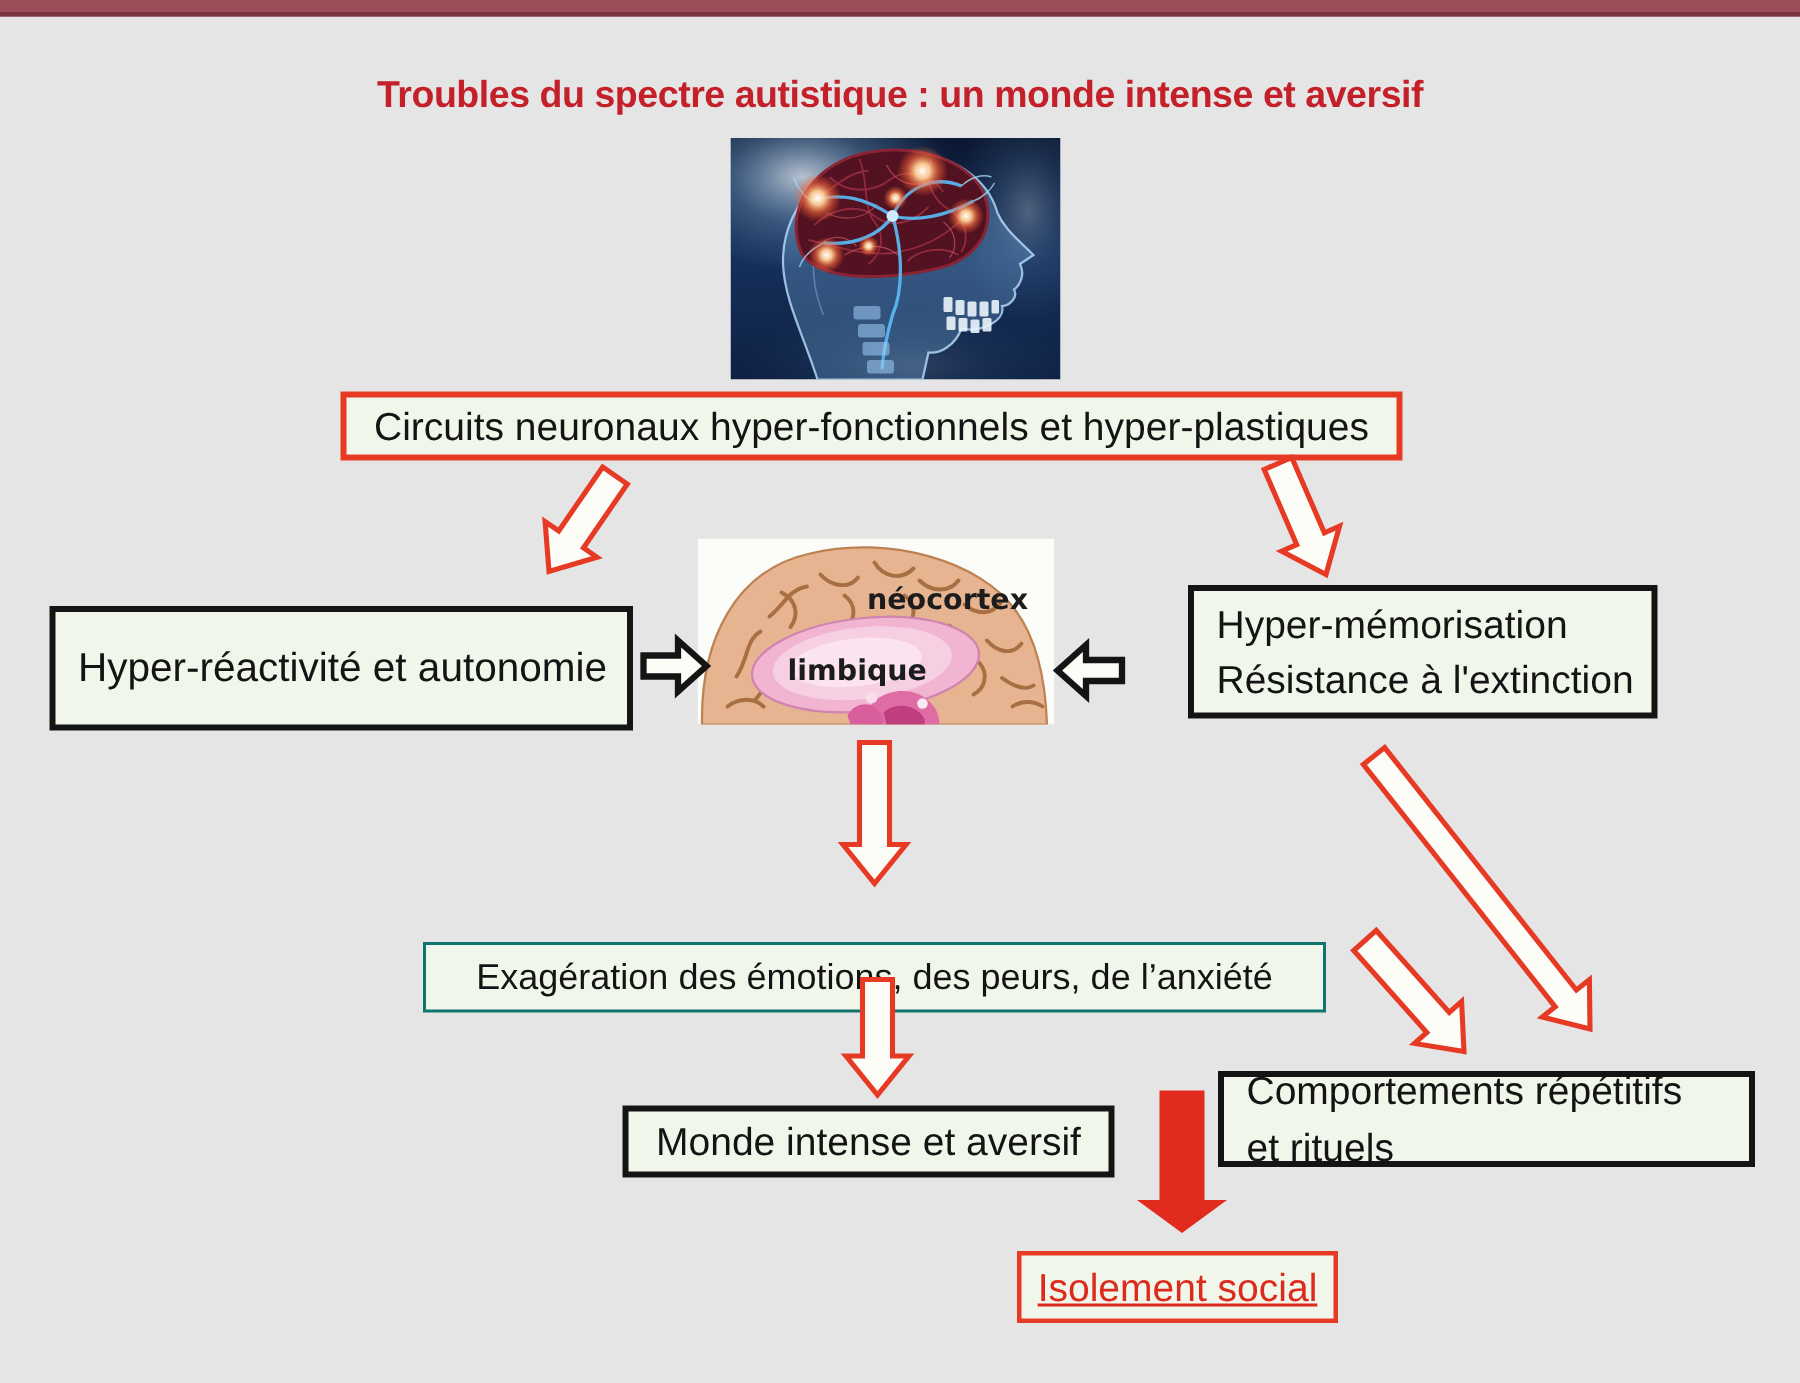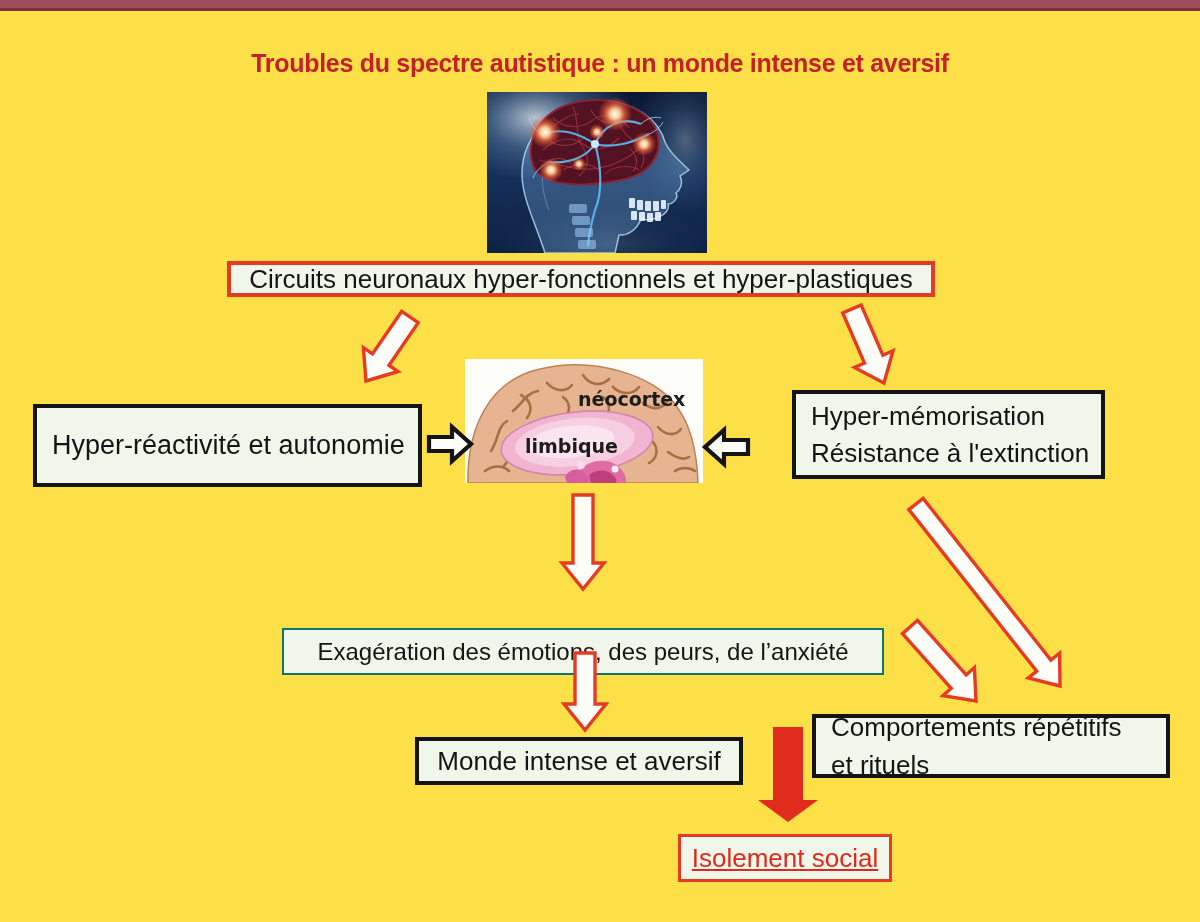--- a/index.html
+++ b/index.html
@@ -1,16 +1,16 @@
 <!DOCTYPE html>
 <html><head>
 <meta charset="utf-8">
 <style>
   html,body{margin:0;padding:0;}
-  #canvas{position:relative;width:1200px;height:922px;background:#fde047;overflow:hidden;font-family:"Liberation Sans",sans-serif;}
+  #canvas{position:relative;width:1200px;height:922px;background:#e5e5e5;overflow:hidden;font-family:"Liberation Sans",sans-serif;}
   #topbar{position:absolute;left:0;top:0;width:1200px;height:8px;background:#9d4e58;border-bottom:3px solid #7c3540;}
   #title{position:absolute;left:0;top:49px;width:1200px;text-align:center;font-size:25px;font-weight:bold;color:#c4202a;letter-spacing:-0.3px;}
   .box{position:absolute;box-sizing:border-box;display:flex;align-items:center;color:#141414;background:#f1f6ea;}
   .box.center{justify-content:center;}
   .box .lines{margin-left:15px;}
   svg.overlay{position:absolute;left:0;top:0;}
   .imgwrap{position:absolute;}
 </style>
 </head>
 <body>
@@ -95,21 +95,21 @@
       </g>
       <g fill="rgba(160,205,245,0.55)">
         <rect x="82" y="112" width="18" height="9" rx="2"></rect>
           <rect x="85" y="124" width="18" height="9" rx="2"></rect>
           <rect x="88" y="136" width="18" height="9" rx="2"></rect>
           <rect x="91" y="148" width="18" height="9" rx="2"></rect>
       </g>
     </svg>
   </div>
 
-  <div class="box center" style="left:227px;top:261px;width:708px;height:36px;border:4px solid #e73a25;font-size:26px;">
+  <div class="box center" style="left:227px;top:261px;width:708px;height:46px;border:4px solid #e73a25;font-size:26px;">
     <span>Circuits neuronaux hyper-fonctionnels et hyper-plastiques</span>
   </div>
 
   <div class="box" style="left:33px;top:404px;width:389px;height:83px;border:4px solid #141414;font-size:27px;line-height:37px;">
     <div class="lines">
       <div>Hyper-réactivité et autonomie</div>
     </div>
   </div>
 
   <div class="imgwrap" style="left:465px;top:359px;width:238px;height:124px;">

